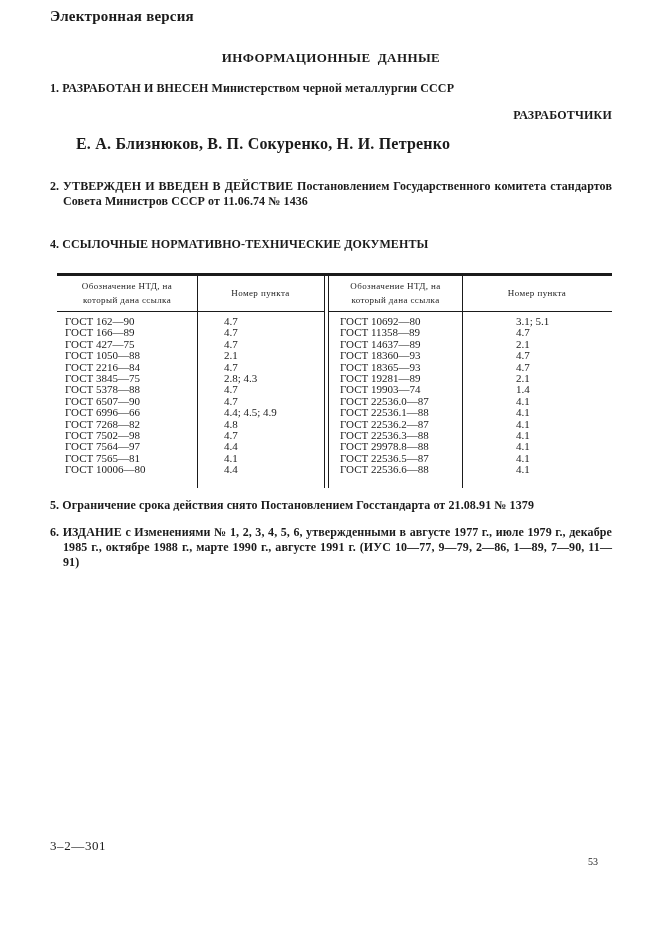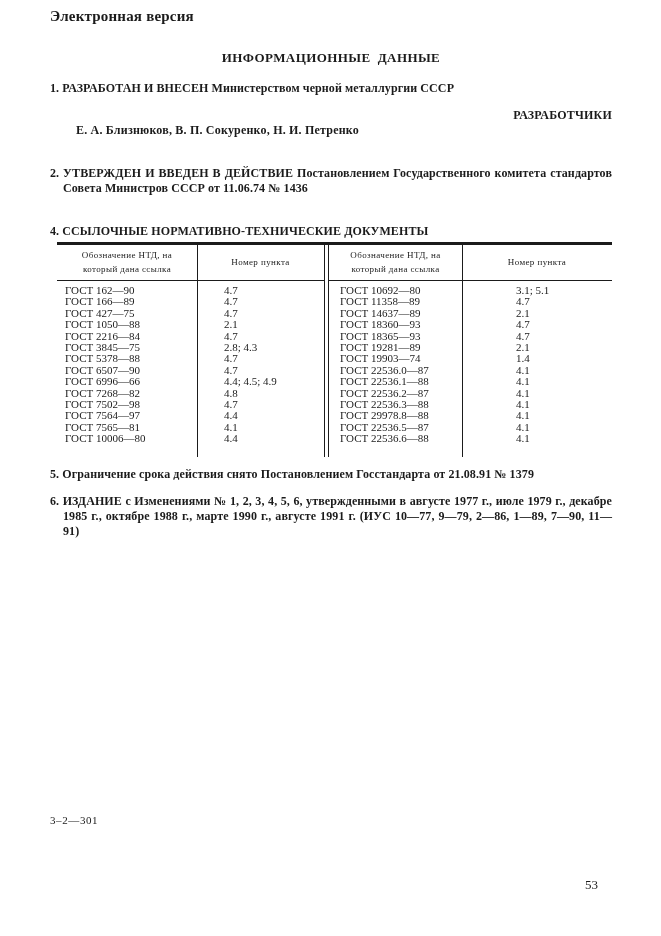--- a/index.html
+++ b/index.html
@@ -52,30 +52,31 @@
   .sub-heading {
     margin-top:12px;
     padding-left:13px;
     font-weight:bold;
     font-size:12px;
     line-height:15px;
     letter-spacing:0.2px;
     text-align:right;
   }
   .sub-names {
+    margin-top:13px;
     padding-left:26px;
     font-weight:bold;
-    font-size:12px;
+    font-size:16px;
     line-height:15px;
     letter-spacing:0.2px;
   }
 
   
   .ref-table {
-    margin-top:3px;
+    margin-top:21px;
     margin-left:7px;
     width:555px;
     display:flex;
     border-top:3px solid #1b1b1b;
     box-sizing:border-box;
   }
   .tgroup { position:relative; box-sizing:border-box; }
   .tgroup.left  { width:268px; border-right:1px solid #1b1b1b; }
   .tgroup.right { flex:1; margin-left:3px; border-left:1px solid #1b1b1b; }
   
@@ -108,26 +109,26 @@
   .td { box-sizing:border-box; white-space:nowrap; }
   .left  .td-ntd { width:140px; padding-left:8px; }
   .left  .td-num { padding-left:27px; }
   .right .td-ntd { width:133px; padding-left:11px; }
   .right .td-num { padding-left:54px; }
 
   .item5 { margin-top:10px; }
   .item6 { margin-top:12px; }
 
   .print-code {
-    position:absolute; left:50px; top:814px;
-    font-size:11px; letter-spacing:0.6px;
+    position:absolute; left:50px; top:838px;
+    font-size:13px; letter-spacing:0.6px;
   }
   .page-num {
-    position:absolute; right:63px; top:877px;
-    font-size:13px;
+    position:absolute; right:63px; top:856px;
+    font-size:10px;
     font-family:Liberation Serif, serif;
   }
 </style>
 </head>
 <body>
 
 <div class="page">
   <div class="content">
 
     <div class="watermark">Электронная версия</div>

